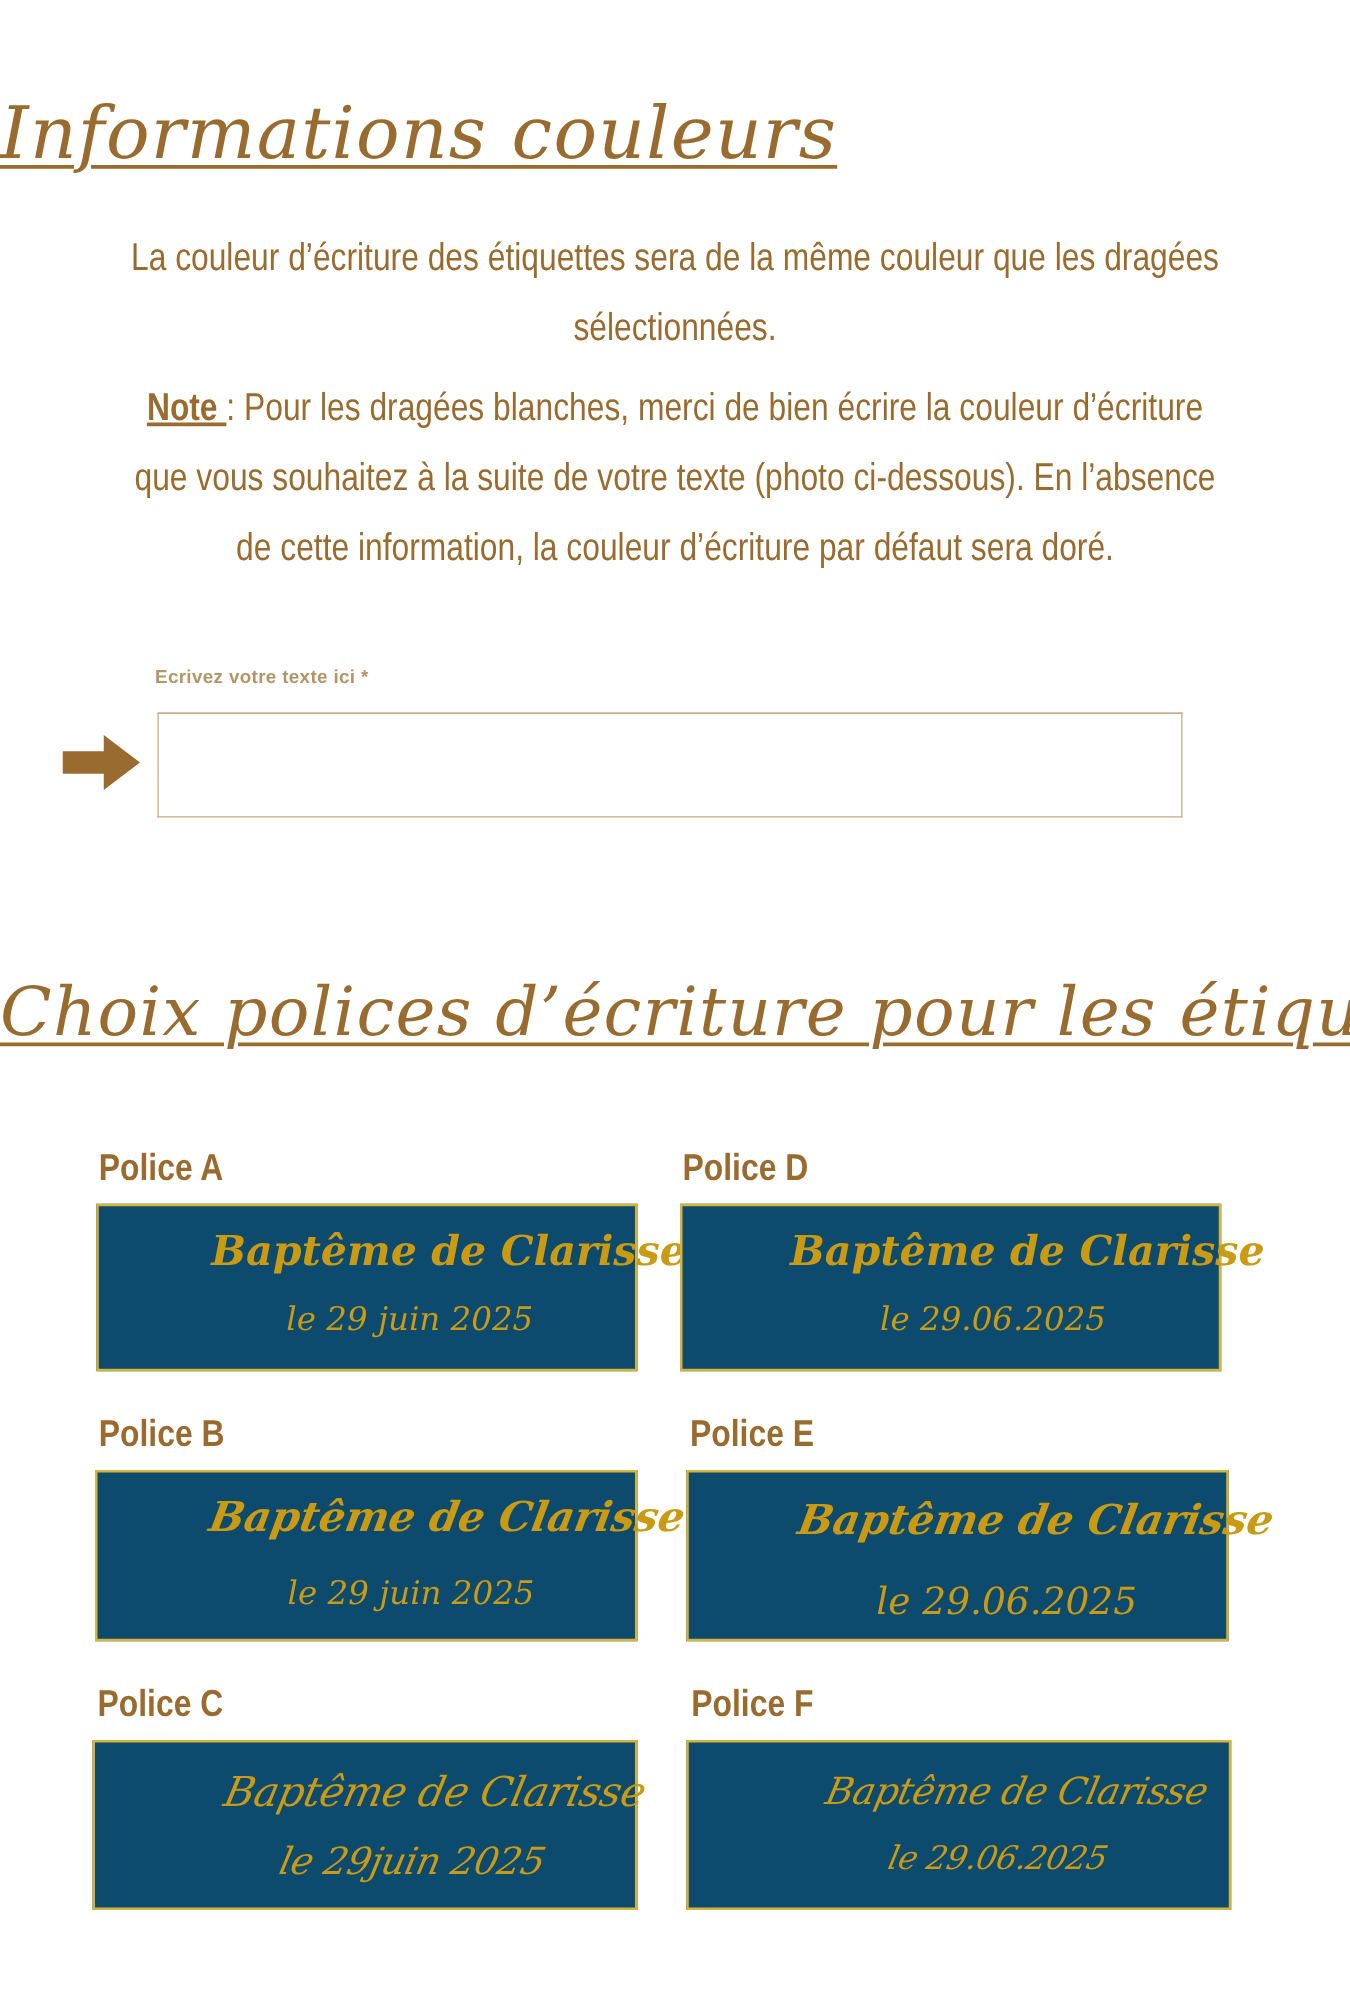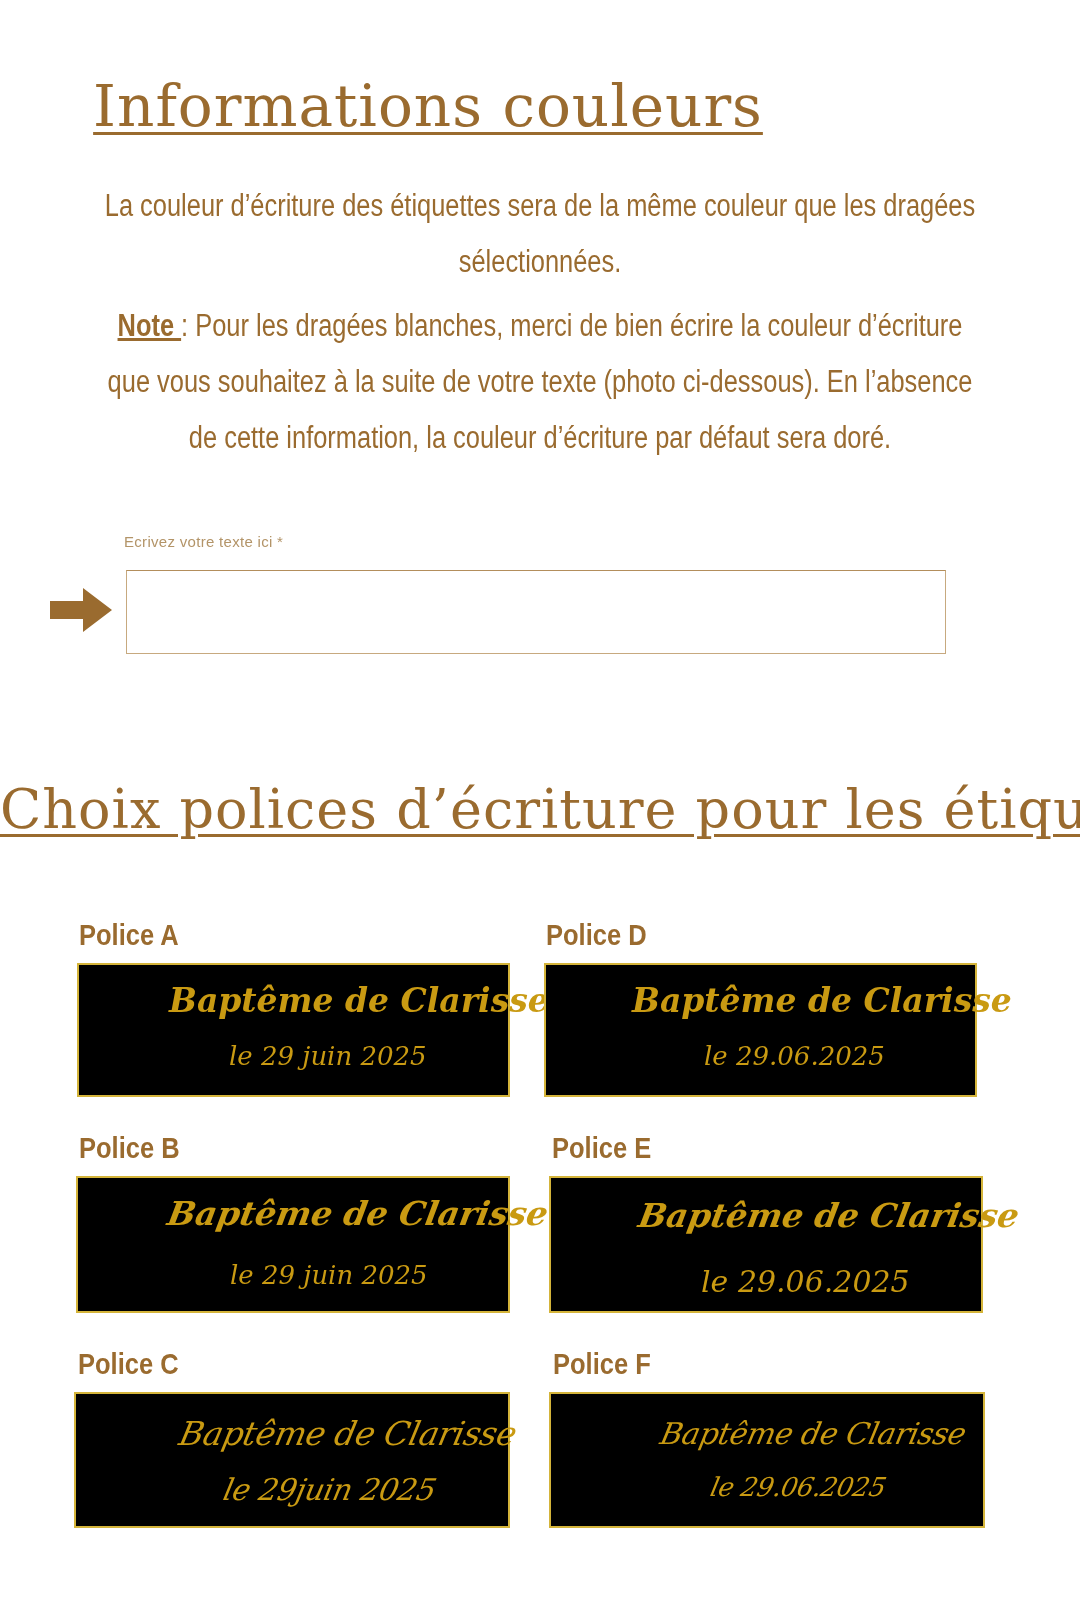--- a/index.html
+++ b/index.html
@@ -2,22 +2,23 @@
 <html><head>
   <meta charset="utf-8">
   <style>
     * { box-sizing: border-box; margin: 0; padding: 0; }
     html, body { width: 1080px; height: 1605px; background: #ffffff; overflow: hidden; }
     body { position: relative; font-family: "Liberation Sans", sans-serif; color: #9a6b2f; }
 
     .script-title {
       position: absolute;
       left: 0; width: 856px;
-      text-align: center;
+      text-align: left;
       font-family: "DejaVu Serif", serif;
+      font-style: italic;
       color: #9a6b2f;
       text-decoration: underline;
       text-decoration-thickness: 3px;
       text-underline-offset: 6px;
       letter-spacing: 1px;
       white-space: nowrap;
     }
     #title-info { top: 72px; font-size: 58px; }
     #title-fonts { top: 778px; font-size: 54px; }
 
@@ -33,21 +34,21 @@
       transform-origin: center top;
     }
     #para-1 { top: 178px; }
     #para-2 { top: 298px; }
     .para .note-label { font-weight: bold; text-decoration: underline; }
 
     #input-label {
       position: absolute;
       left: 124px; top: 533px;
       font-family: "Liberation Sans", sans-serif;
-      font-weight: normal;
+      font-weight: bold;
       font-size: 15px;
       color: #b39468;
       letter-spacing: 0.3px;
     }
     #text-input {
       position: absolute;
       left: 126px; top: 570px;
       width: 820px; height: 84px;
       border: 1.5px solid #c7a97f;
       border-top-color: #b38e5c;
@@ -69,21 +70,21 @@
       font-weight: bold;
       font-size: 30px;
       color: #9a6b2f;
       transform: scaleX(0.85);
       transform-origin: left top;
       white-space: nowrap;
     }
     .label-box {
       position: absolute;
       border: 2.5px solid #d4b43a;
-      background: #000000;
+      background: #0c4a6e;
     }
     .label-box .line1, .label-box .line2 {
       position: absolute;
       white-space: nowrap;
       color: #c99a12;
       font-family: "DejaVu Serif", serif;
       font-style: italic;
     }
     .label-box .line1 { font-size: 33px; font-weight: bold; }
     .label-box .line2 { font-size: 26px; font-weight: normal; }

